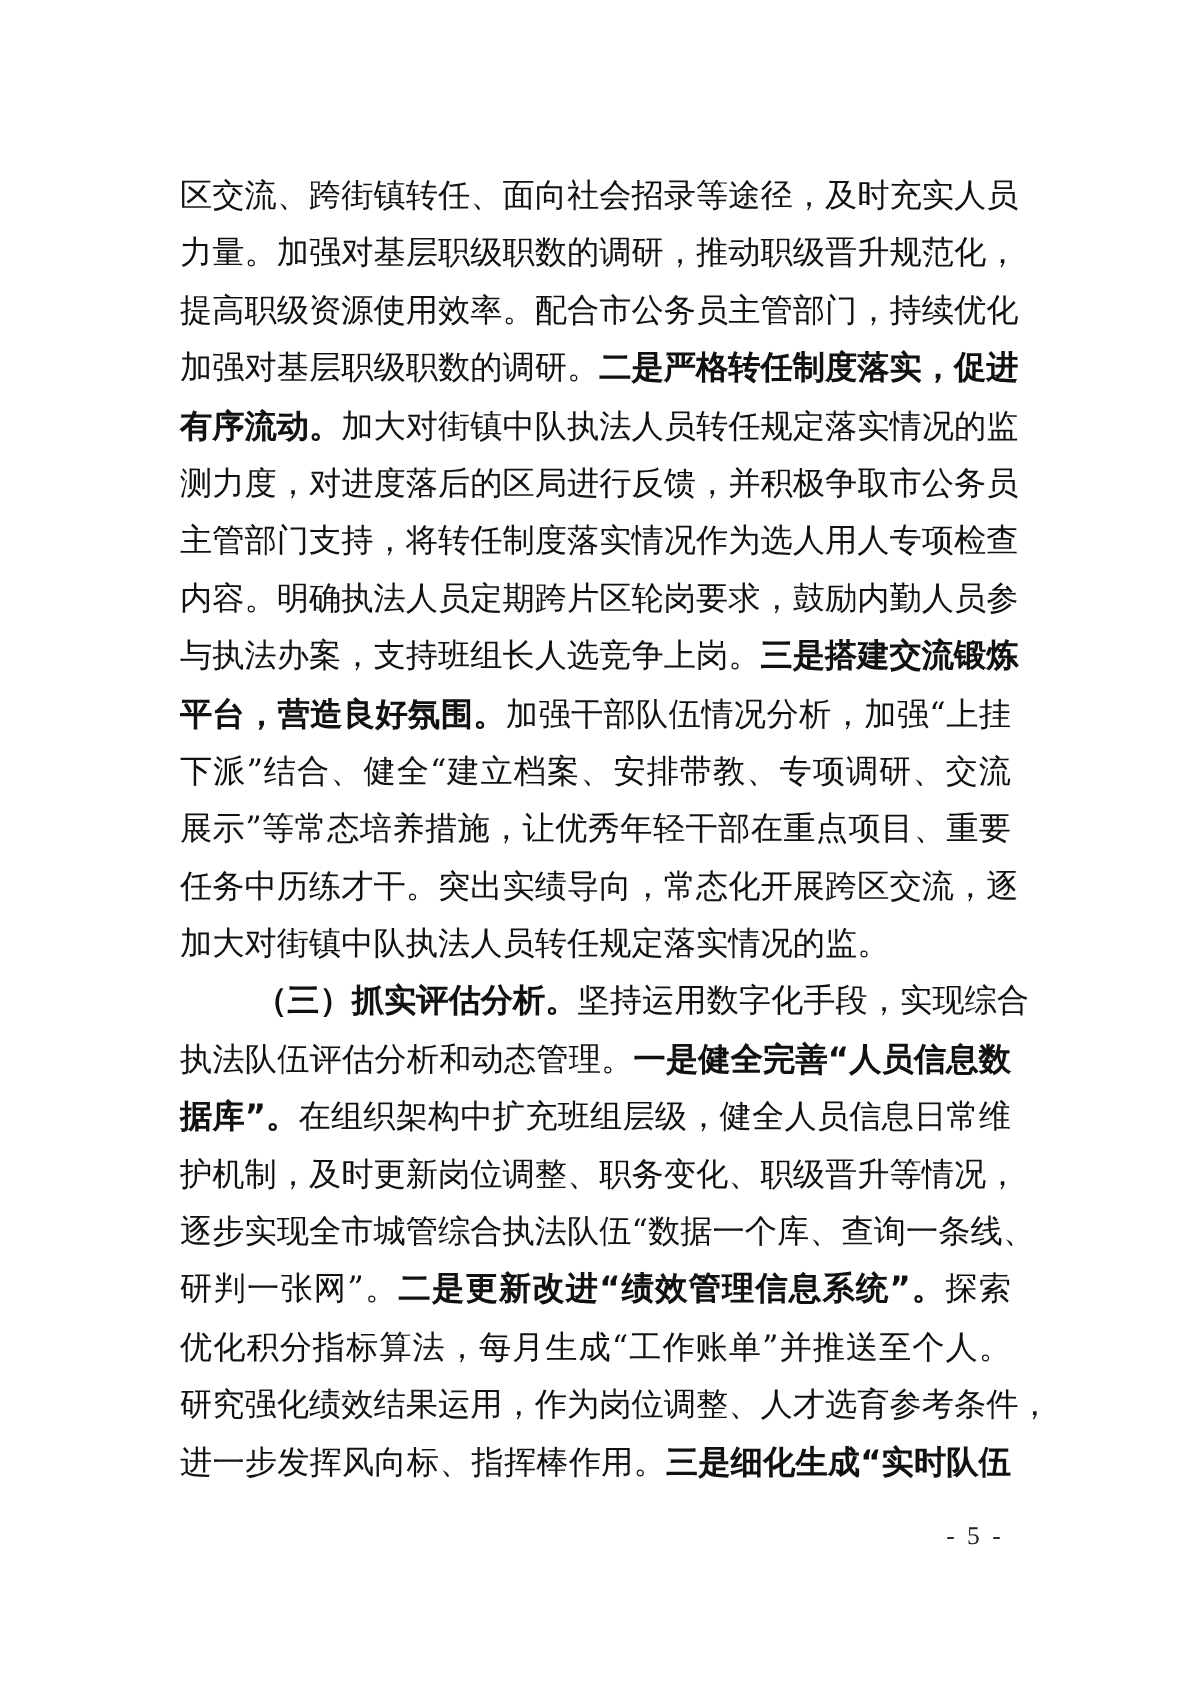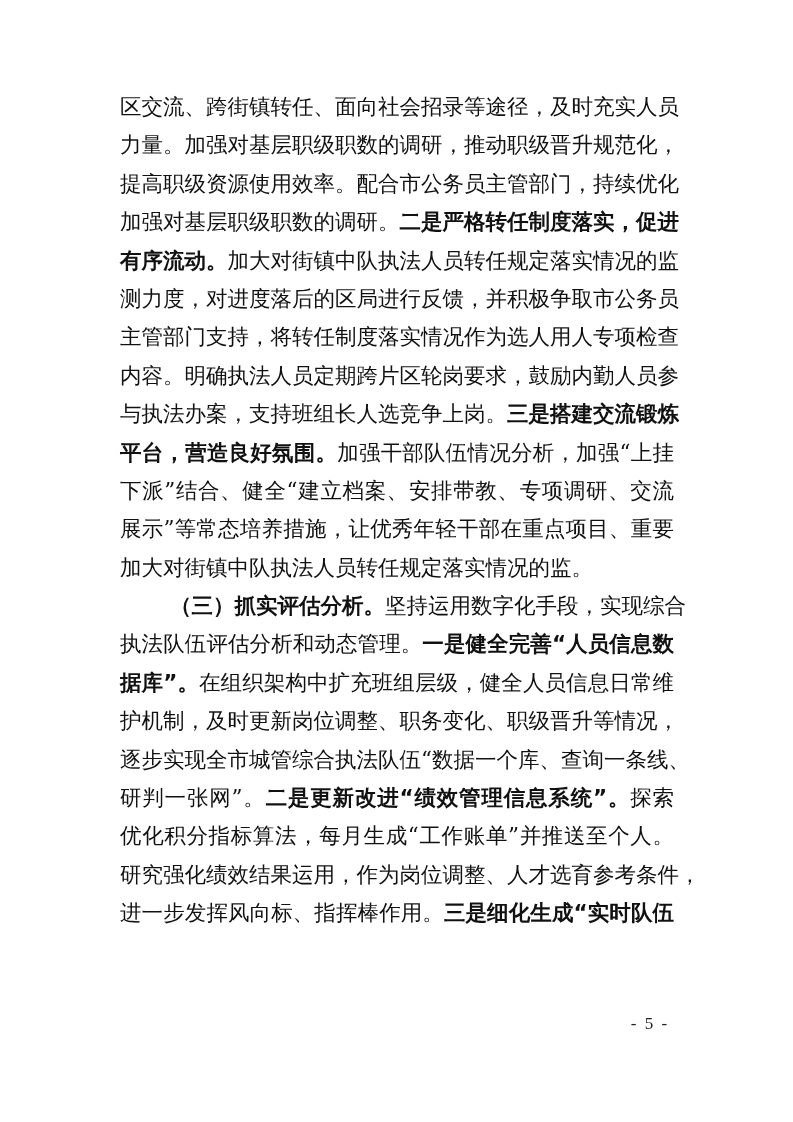--- a/index.html
+++ b/index.html
@@ -18,21 +18,21 @@
     .page {
       position: absolute;
       left: 0; top: 0;
       width: 793px;
       height: 1122px;
       background: #ffffff;
     }
     .body-text {
       position: absolute;
       left: 120px;
-      top: 88px;
+      top: 112px;
       width: 554px;
     }
     .line {
       height: 38.4px;
       line-height: 38.4px;
       font-size: 21.5px;
       white-space: nowrap;
       text-align: justify;
       text-align-last: justify;
       letter-spacing: 0px;
@@ -70,20 +70,21 @@
       <div class="line"><span>提高职级资源使用效率。配合市公务员主管部门，持续优化</span></div>
       <div class="line"><span>加强对基层职级职数的调研。</span><span class="b">二是严格转任制度落实，促进</span></div>
       <div class="line"><span class="b">有序流动。</span><span>加大对街镇中队执法人员转任规定落实情况的监</span></div>
       <div class="line"><span>测力度，对进度落后的区局进行反馈，并积极争取市公务员</span></div>
       <div class="line"><span>主管部门支持，将转任制度落实情况作为选人用人专项检查</span></div>
       <div class="line"><span>内容。明确执法人员定期跨片区轮岗要求，鼓励内勤人员参</span></div>
       <div class="line"><span>与执法办案，支持班组长人选竞争上岗。</span><span class="b">三是搭建交流锻炼</span></div>
       <div class="line"><span class="b">平台，营造良好氛围。</span><span>加强干部队伍情况分析，加强“上挂</span></div>
       <div class="line"><span>下派”结合、健全“建立档案、安排带教、专项调研、交流</span></div>
       <div class="line"><span>展示”等常态培养措施，让优秀年轻干部在重点项目、重要</span></div>
+      <div class="line"><span>任务中历练才干。突出实绩导向，常态化开展跨区交流，逐</span></div>
       <div class="line last"><span>加大对街镇中队执法人员转任规定落实情况的监。</span></div>
       <div class="line indent"><span class="b">（三）抓实评估分析。</span><span>坚持运用数字化手段，实现综合</span></div>
       <div class="line"><span>执法队伍评估分析和动态管理。</span><span class="b">一是健全完善“人员信息数</span></div>
       <div class="line"><span class="b">据库”。</span><span>在组织架构中扩充班组层级，健全人员信息日常维</span></div>
       <div class="line"><span>护机制，及时更新岗位调整、职务变化、职级晋升等情况，</span></div>
       <div class="line"><span>逐步实现全市城管综合执法队伍“数据一个库、查询一条线、</span></div>
       <div class="line"><span>研判一张网”。</span><span class="b">二是更新改进“绩效管理信息系统”。</span><span>探索</span></div>
       <div class="line"><span>优化积分指标算法，每月生成“工作账单”并推送至个人。</span></div>
       <div class="line"><span>研究强化绩效结果运用，作为岗位调整、人才选育参考条件，</span></div>
       <div class="line"><span>进一步发挥风向标、指挥棒作用。</span><span class="b">三是细化生成“实时队伍</span></div>

